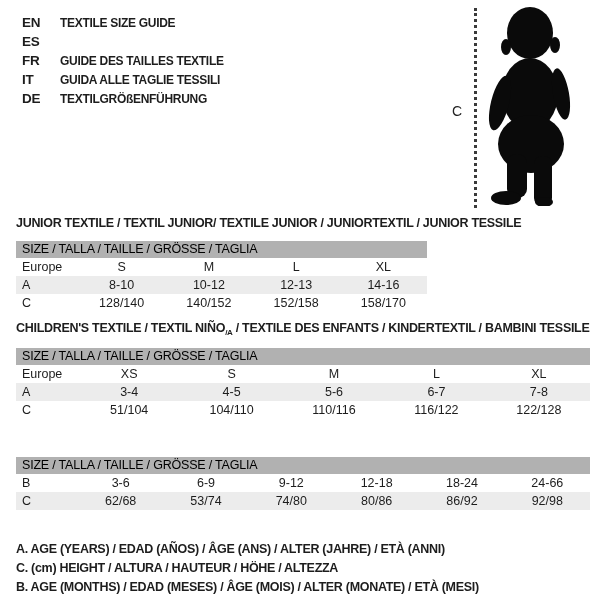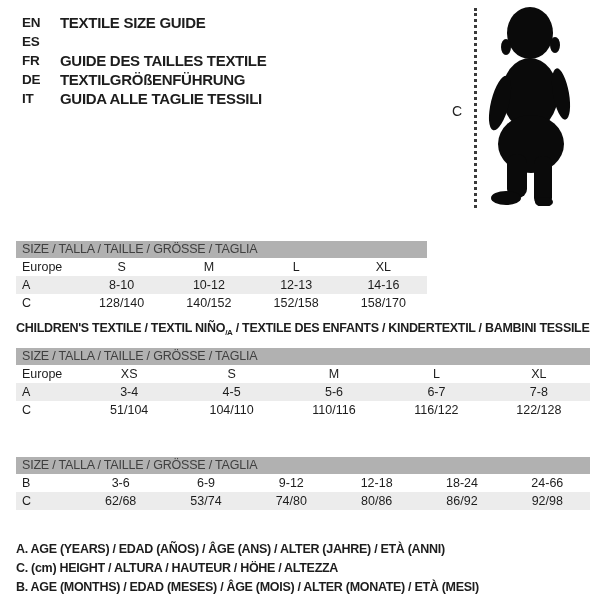--- a/index.html
+++ b/index.html
@@ -2,33 +2,33 @@
 <html><head>
 <meta charset="utf-8">
 <style>
   html,body{margin:0;padding:0;background:#fff;}
   #page{position:relative;width:600px;height:600px;background:#fff;overflow:hidden;
         font-family:Liberation Sans, sans-serif;color:#1d1d1d;}
   
   #lang-block{position:absolute;left:22px;top:13px;}
   .lang-row{display:flex;height:19px;align-items:center;}
   .lang-code{width:38px;font-size:13.5px;font-weight:bold;letter-spacing:-0.3px;}
-  .lang-label{font-size:15px;font-weight:bold;letter-spacing:-0.3px;}
+  .lang-label{font-size:12px;font-weight:bold;letter-spacing:-0.3px;}
   
   #measure-line{position:absolute;left:474px;top:8px;height:200px;width:0;
                 border-left:3px dotted #3a3a3a;}
   #measure-label{position:absolute;left:452px;top:103px;font-size:14px;color:#222;}
   #baby-figure{position:absolute;left:485px;top:6px;}
   
   .sec-title{position:absolute;left:16px;font-size:12.5px;font-weight:bold;
              letter-spacing:-0.3px;white-space:nowrap;}
   .sub{font-size:8px;vertical-align:-3px;}
   
   .stable{position:absolute;left:16px;}
-  .t-head{height:17px;background:#b1b1b1;color:#404040;font-size:12.5px;
+  .t-head{height:17px;background:#b1b1b1;color:#000000;font-size:12.5px;
           line-height:17px;padding-left:6px;letter-spacing:-0.2px;}
   .trow{display:flex;height:18px;align-items:center;font-size:12.5px;}
   .trow.shaded{background:#ececec;}
   .tlabel{width:62px;padding-left:6px;box-sizing:border-box;}
   .tcell{flex:1 1 0;text-align:center;}
   #table-junior{top:241px;width:411px;}
   #table-children{top:348px;width:574px;}
   #table-babies{top:457px;width:574px;}
   #title-junior{top:216px;}
   #title-children{top:321px;}
@@ -49,26 +49,26 @@
       <span class="lang-label">TEXTILE SIZE GUIDE</span>
     </div>
     <div class="lang-row">
       <span class="lang-code">ES</span>
     </div>
     <div class="lang-row">
       <span class="lang-code">FR</span>
       <span class="lang-label">GUIDE DES TAILLES TEXTILE</span>
     </div>
     <div class="lang-row">
+      <span class="lang-code">IT</span>
+      <span class="lang-label">GUIDA ALLE TAGLIE TESSILI</span>
+    </div>
+    <div class="lang-row">
       <span class="lang-code">DE</span>
       <span class="lang-label">TEXTILGRÖßENFÜHRUNG</span>
-    </div>
-    <div class="lang-row">
-      <span class="lang-code">IT</span>
-      <span class="lang-label">GUIDA ALLE TAGLIE TESSILI</span>
     </div>
   </div>
 
   <div id="measure-line"></div>
   <div id="measure-label">C</div>
   <div id="baby-figure">
     <svg width="95" height="200" viewBox="0 0 95 200" xmlns="http://www.w3.org/2000/svg">
       <g fill="#0a0a0a">
         <ellipse cx="45" cy="27" rx="23" ry="26"></ellipse>
         <ellipse cx="21" cy="41" rx="5" ry="8"></ellipse>
@@ -78,20 +78,21 @@
         <ellipse cx="15" cy="97" rx="9" ry="28" transform="rotate(14 15 97)"></ellipse>
         <ellipse cx="76" cy="88" rx="8" ry="26" transform="rotate(-10 76 88)"></ellipse>
         <rect x="22" y="148" width="20" height="44" rx="9"></rect>
         <rect x="49" y="150" width="18" height="50" rx="8"></rect>
         <ellipse cx="21" cy="192" rx="15" ry="7"></ellipse>
         <ellipse cx="59" cy="196" rx="9" ry="5"></ellipse>
       </g>
     </svg>
   </div>
 
+  <div class="sec-title" id="title-junior">JUNIOR TEXTILE / TEXTIL JUNIOR/ TEXTILE JUNIOR / JUNIORTEXTIL / JUNIOR TESSILE</div>
   <div class="stable" id="table-junior">
     <div class="t-head">SIZE / TALLA / TAILLE / GRÖSSE / TAGLIA</div>
     <div class="trow">
       <div class="tlabel">Europe</div>
       <div class="tcell">S</div>
       <div class="tcell">M</div>
       <div class="tcell">L</div>
       <div class="tcell">XL</div>
     </div>
     <div class="trow shaded">

